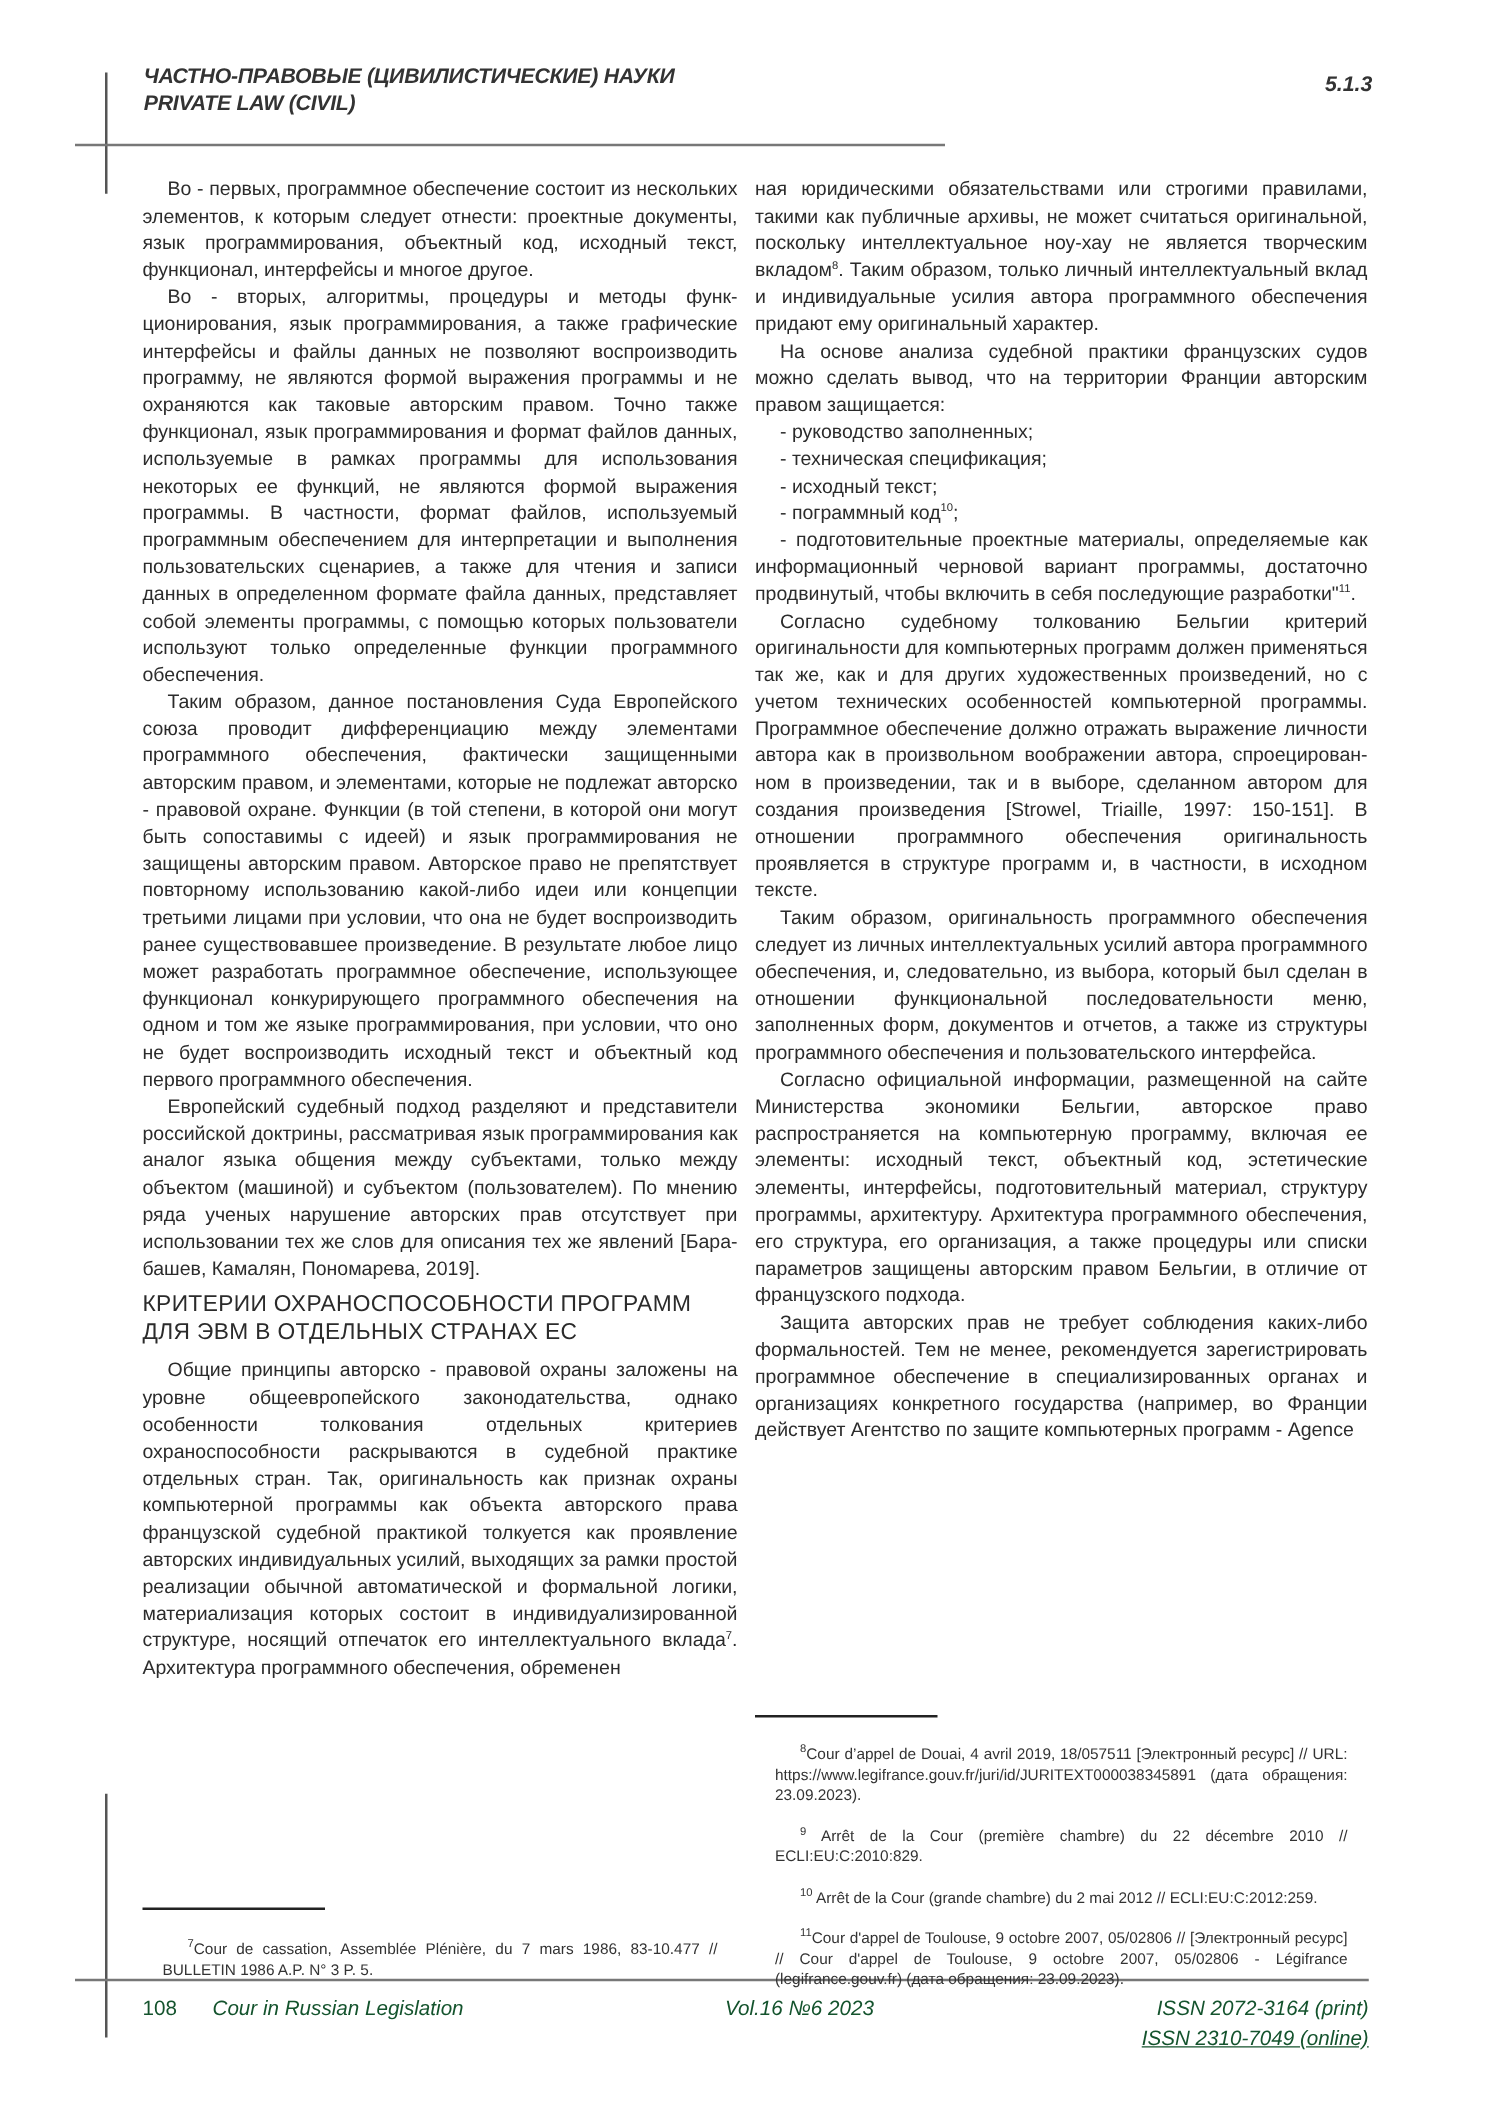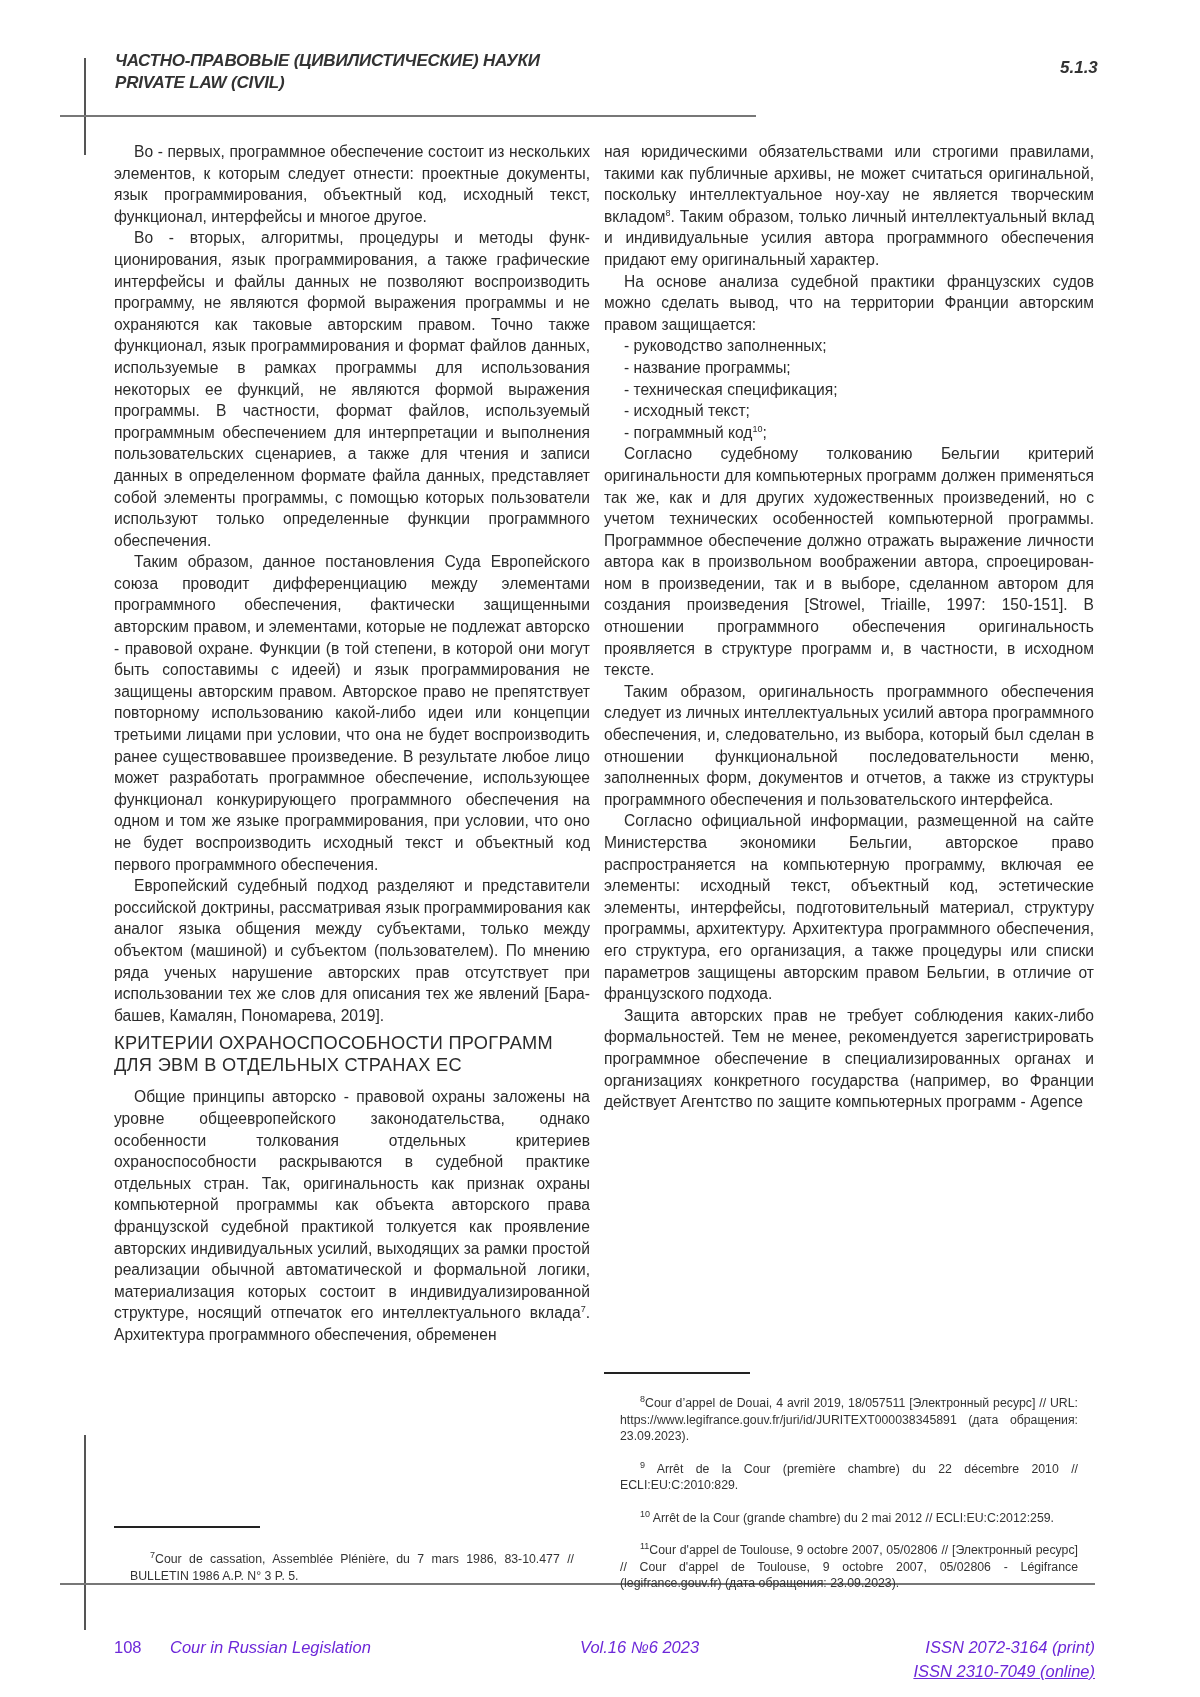--- a/index.html
+++ b/index.html
@@ -33,21 +33,21 @@
       margin: 6px 0 10px 0; font-weight: normal; font-size: 18.2px; line-height: 22px;
       letter-spacing: 0.3px; text-align: left; color: #2b2b2b;
     }
     sup { font-size: 9px; line-height: 0; vertical-align: super; }
     .fn-rule { position: absolute; height: 2px; width: 146px; background: #222; }
     .fn {
       position: absolute; font-size: 12.3px; line-height: 16.5px; text-align: justify;
       color: #333;
     }
     .fn p { margin: 16px; text-indent: 20px; }
-    .footer { position: absolute; font-style: italic; font-size: 16.5px; color: #6d28d9; margin-top: 40px; }
+    .footer { position: absolute; font-style: italic; font-size: 16.5px; color: #14532d; }
     .footer-num { font-style: normal; }
   </style>
 </head>
 <body>
 
 <div class="vline" style="left:84px; top:58px; height:97px;"></div>
 <div class="hline" style="left:60px; top:115px; width:696px;"></div>
 <div class="vline" style="left:84px; top:1435px; height:195px;"></div>
 <div class="hline" style="left:60px; top:1583px; width:1035px;"></div>
 
@@ -68,24 +68,24 @@
 
 <div class="fn-rule" style="left:114px; top:1526px;"></div>
 <div class="fn" style="left:114px; top:1535px; width:476px;">
   <p><sup>7</sup><span>Cour de cassation, Assemblée Plénière, du 7 mars 1986, 83-10.477 // BULLETIN 1986 A.P. N° 3 P. 5.</span></p>
 </div>
 
 <div class="col col-right">
   <p class="cont"><span>ная юридическими обязательствами или строгими правилами, такими как публичные архивы, не может считаться оригинальной, поскольку интеллектуальное ноу-хау не является творческим вкладом</span><sup>8</sup><span>. Таким об­разом, только личный интеллектуальный вклад и ин­дивидуальные усилия автора программного обеспече­ния придают ему оригинальный характер.</span></p>
   <p>На основе анализа судебной практики французских судов можно сделать вывод, что на территории Фран­ции авторским правом защищается:</p>
   <p class="li"><span>- руководство заполненных;</span></p>
-  <p class="li"><span>- название программы;</span></p>
   <p class="li"><span>- техническая спецификация;</span></p>
   <p class="li"><span>- исходный текст;</span></p>
   <p class="li"><span>- пограммный код</span><sup>10</sup><span>;</span></p>
+  <p class="li"><span>- подготовительные проектные материалы, опреде­ляемые как информационный черновой вариант про­граммы, достаточно продвинутый, чтобы включить в себя последующие разработки"</span><sup>11</sup><span>.</span></p>
   <p>Согласно судебному толкованию Бельгии критерий оригинальности для компьютерных программ должен применяться так же, как и для других художественных произведений, но с учетом технических особенностей компьютерной программы. Программное обеспече­ние должно отражать выражение личности автора как в произвольном воображении автора, спроецирован­ном в произведении, так и в выборе, сделанном авто­ром для создания произведения [Strowel, Triaille, 1997: 150-151]. В отношении программного обеспечения оригинальность проявляется в структуре программ и, в частности, в исходном тексте.</p>
   <p>Таким образом, оригинальность программного обе­спечения следует из личных интеллектуальных усилий автора программного обеспечения, и, следовательно, из выбора, который был сделан в отношении функциональ­ной последовательности меню, заполненных форм, до­кументов и отчетов, а также из структуры программного обеспечения и пользовательского интерфейса.</p>
   <p>Согласно официальной информации, размещенной на сайте Министерства экономики Бельгии, авторское право распространяется на компьютерную программу, включая ее элементы: исходный текст, объектный код, эстетические элементы, интерфейсы, подготовитель­ный материал, структуру программы, архитектуру. Ар­хитектура программного обеспечения, его структура, его организация, а также процедуры или списки пара­метров защищены авторским правом Бельгии, в отли­чие от французского подхода.</p>
   <p>Защита авторских прав не требует соблюдения ка­ких-либо формальностей. Тем не менее, рекоменду­ется зарегистрировать программное обеспечение в специализированных органах и организациях конкрет­ного государства (например, во Франции действует Агентство по защите компьютерных программ - Agence</p>
 </div>
 
 <div class="fn-rule" style="left:604px; top:1372px;"></div>
 <div class="fn" style="left:604px; top:1379px; width:490px;">
   <p><sup>8</sup><span>Cour d’appel de Douai, 4 avril 2019, 18/057511 [Электронный ресурс] // URL: https://www.legifrance.gouv.fr/juri/id/JURITEXT000038345891 (дата обращения: 23.09.2023).</span></p>
   <p><sup>9</sup><span> Arrêt de la Cour (première chambre) du 22 décembre 2010 // ECLI:EU:C:2010:829.</span></p>

